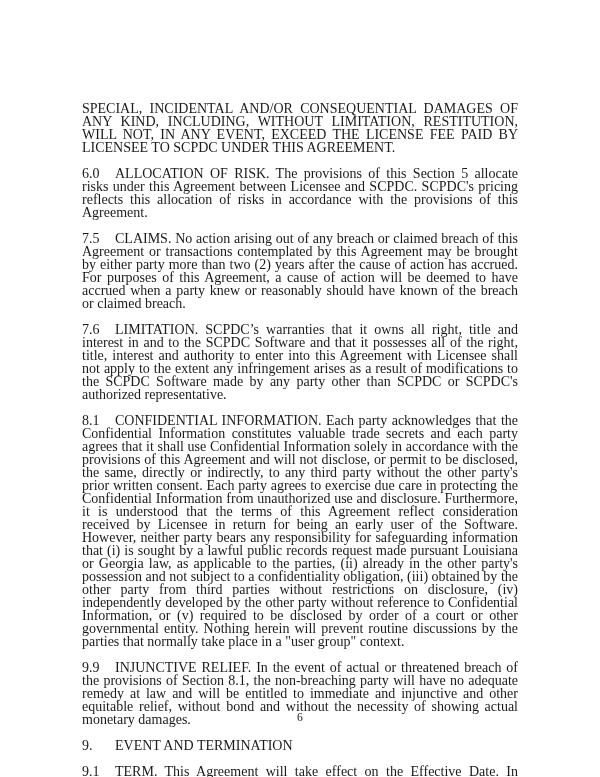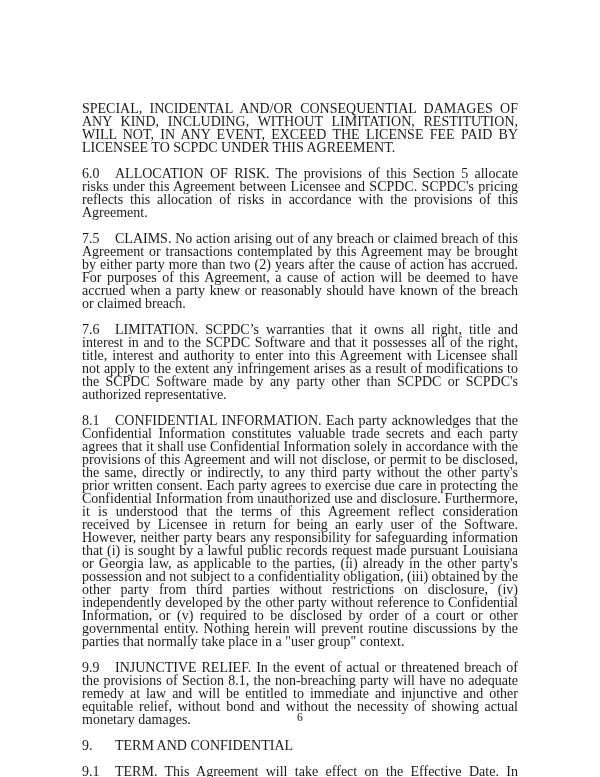--- a/index.html
+++ b/index.html
@@ -69,21 +69,21 @@
 
   <p class="para">
     <span class="num">8.1</span><span>CONFIDENTIAL INFORMATION.  Each party acknowledges that the Confidential Information constitutes valuable trade secrets and each party agrees that it shall use Confidential Information solely in accordance with the provisions of this Agreement and will not disclose, or permit to be disclosed, the same, directly or indirectly, to any third party without the other party's prior written consent. Each party agrees to exercise due care in protecting the Confidential Information from unauthorized use and disclosure. Furthermore, it is understood that the terms of this Agreement reflect consideration received by Licensee in return for being an early user of the Software. However, neither party bears any responsibility for safeguarding information that (i) is sought by a lawful public records request made pursuant Louisiana or Georgia law, as applicable to the parties, (ii) already in the other party's possession and not subject to a confidentiality obligation, (iii) obtained by the other party from third parties without restrictions on disclosure, (iv) independently developed by the other party without reference to Confidential Information, or (v) required to be disclosed by order of a court or other governmental entity. Nothing herein will prevent routine discussions by the parties that normally take place in a "user group" context.</span>
   </p>
 
   <p class="para">
     <span class="num">9.9</span><span>INJUNCTIVE RELIEF.  In the event of actual or threatened breach of the provisions of Section 8.1, the non-breaching party will have no adequate remedy at law and will be entitled to immediate and injunctive and other equitable relief, without bond and without the necessity of showing actual monetary damages.</span>
   </p>
 
   <p class="heading">
-    <span class="num">9.</span><span>TERM AND CONFIDENTIAL</span>
+    <span class="num">9.</span><span>EVENT AND TERMINATION</span>
   </p>
 
   <p class="para">
     <span class="num">9.1</span><span>TERM.  This Agreement will take effect on the Effective Date. In accordance with and as required by OCGA §§ 36-60-13(a)(1) and (2) and OCGA 36-69A-4(f)(1)(A) and (B), this Agreement shall terminate absolutely and without further obligation of Licensee at the close of the calendar year in which it was executed and at the close of each succeeding calendar year for which</span>
   </p>
 </div>
 
 <div class="page-number">6</div>
 
 </body></html>

